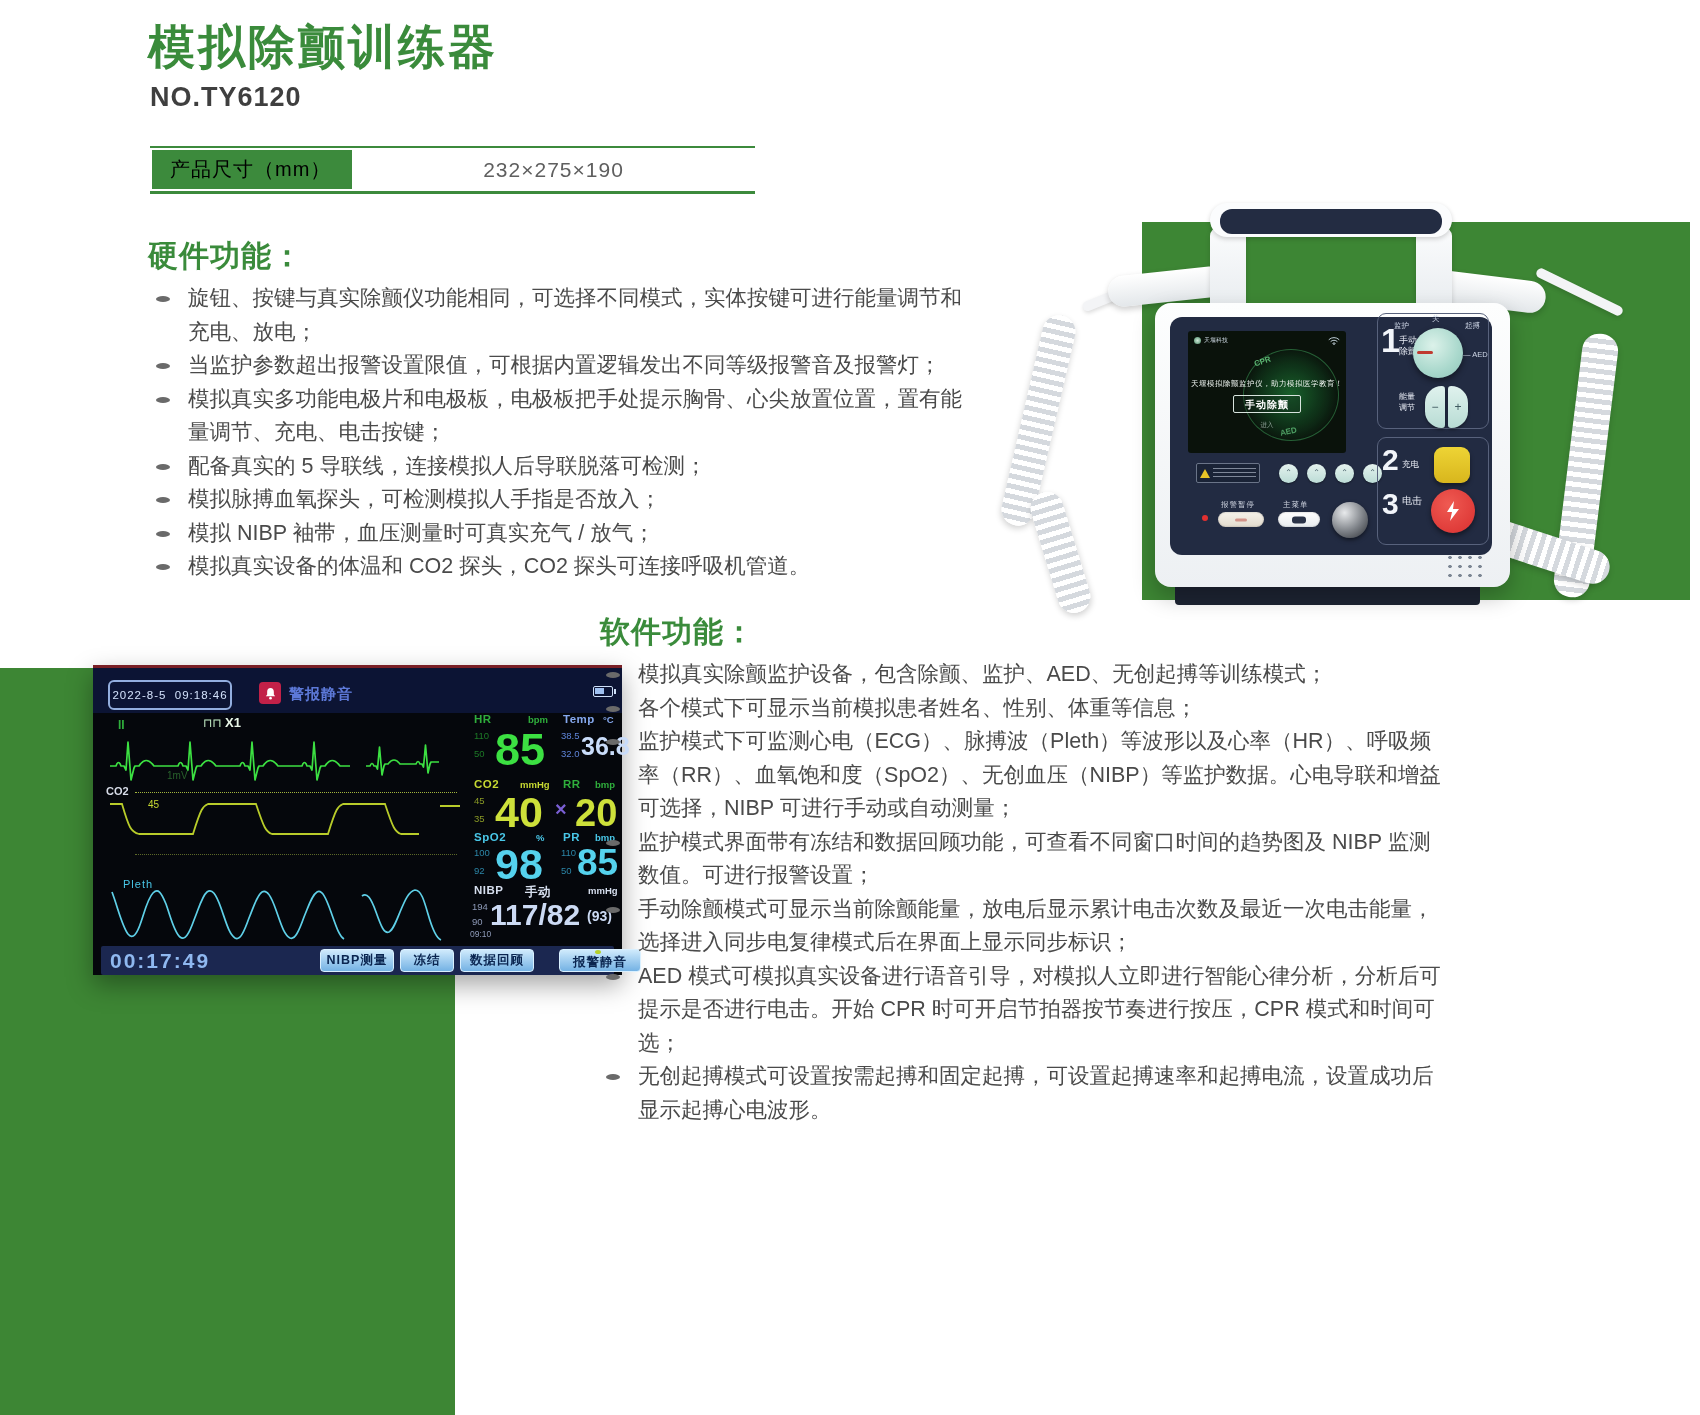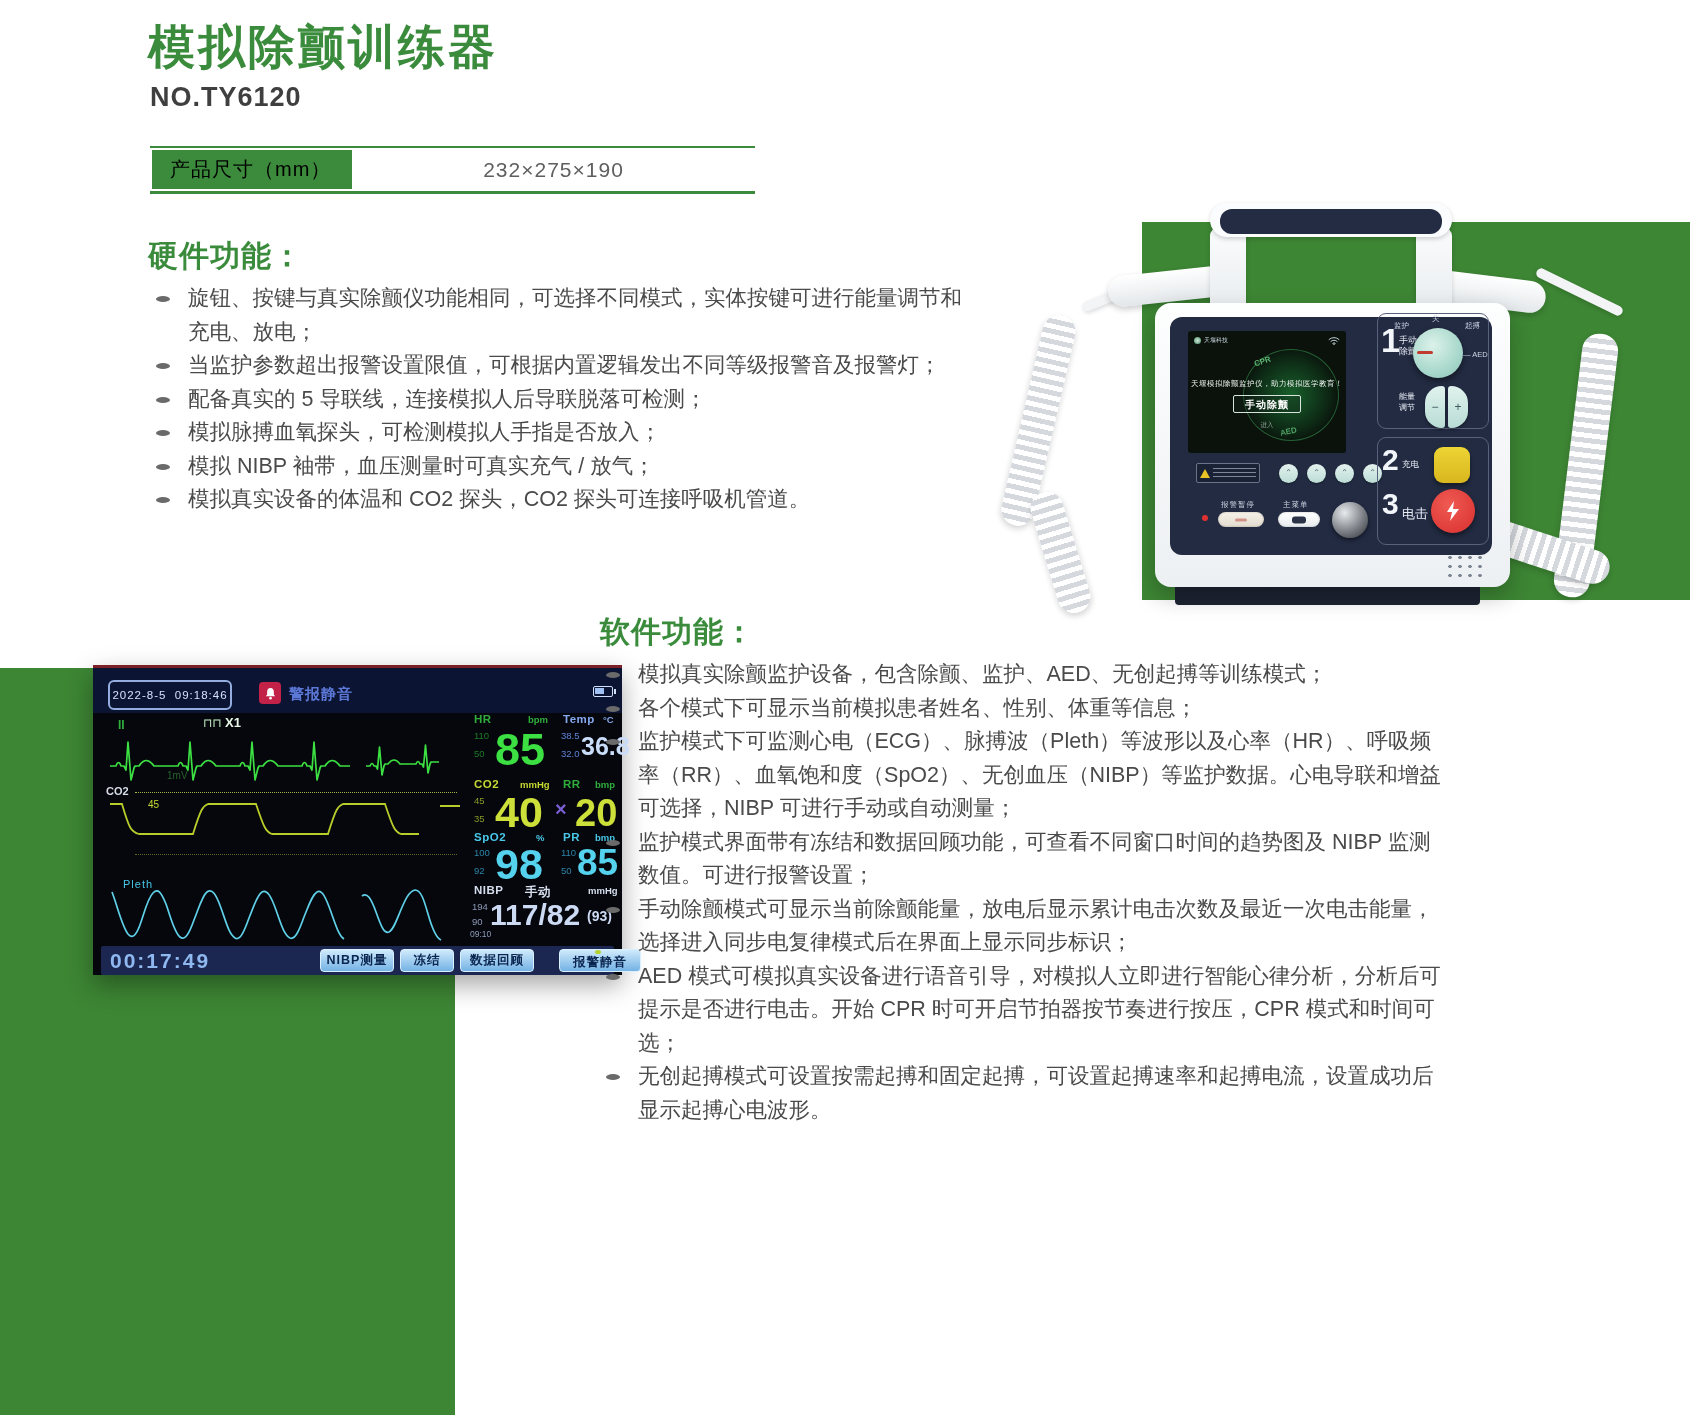--- a/index.html
+++ b/index.html
@@ -166,20 +166,24 @@
       <li>
         <span class="b-dot"></span>
         <span class="b-txt">旋钮、按键与真实除颤仪功能相同，可选择不同模式，实体按键可进行能量调节和充电、放电；</span>
       </li>
       <li>
         <span class="b-dot"></span>
         <span class="b-txt">当监护参数超出报警设置限值，可根据内置逻辑发出不同等级报警音及报警灯；</span>
       </li>
       <li>
         <span class="b-dot"></span>
+        <span class="b-txt">模拟真实多功能电极片和电极板，电极板把手处提示胸骨、心尖放置位置，置有能量调节、充电、电击按键；</span>
+      </li>
+      <li>
+        <span class="b-dot"></span>
         <span class="b-txt">配备真实的 5 导联线，连接模拟人后导联脱落可检测；</span>
       </li>
       <li>
         <span class="b-dot"></span>
         <span class="b-txt">模拟脉搏血氧探头，可检测模拟人手指是否放入；</span>
       </li>
       <li>
         <span class="b-dot"></span>
         <span class="b-txt">模拟 NIBP 袖带，血压测量时可真实充气 / 放气；</span>
       </li>
@@ -398,21 +402,21 @@
       <span>调节</span>
     </div>
     <div class="d-half" style="left:405px;top:191px;border-radius:21px 4px 4px 21px;">−</div>
     <div class="d-half" style="left:428px;top:191px;border-radius:4px 21px 21px 4px;">+</div>
 
     <div class="dv d-sec" style="left:357px;top:242px;width:112px;height:108px;"></div>
     <div class="d-num" style="left:362px;top:248px;font-size:30px;">2</div>
     <div class="d-cnlab" style="left:382px;top:264px;font-size:8.5px;">充电</div>
     <div class="dv d-ybtn"></div>
     <div class="d-num" style="left:362px;top:292px;font-size:30px;">3</div>
-    <div class="d-cnlab" style="left:382px;top:313px;font-size:13px;">电击</div>
+    <div class="d-cnlab" style="left:382px;top:300px;font-size:10px;">电击</div>
     <div class="dv d-rbtn">
       <svg width="16" height="20" viewBox="0 0 16 20">
           <polygon points="9,0 2,11 7,11 5,20 14,8 8,8" fill="#ffffff"></polygon>
         </svg>
     </div>
 
     <div class="dv d-spk"></div>
   </div>
 
 </div>

